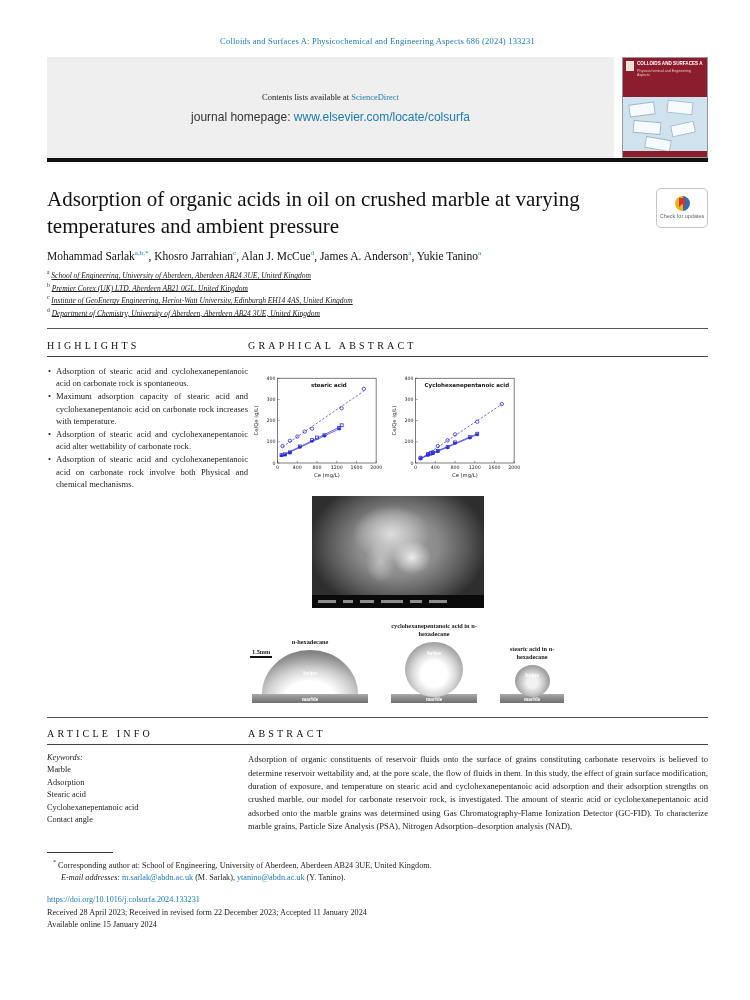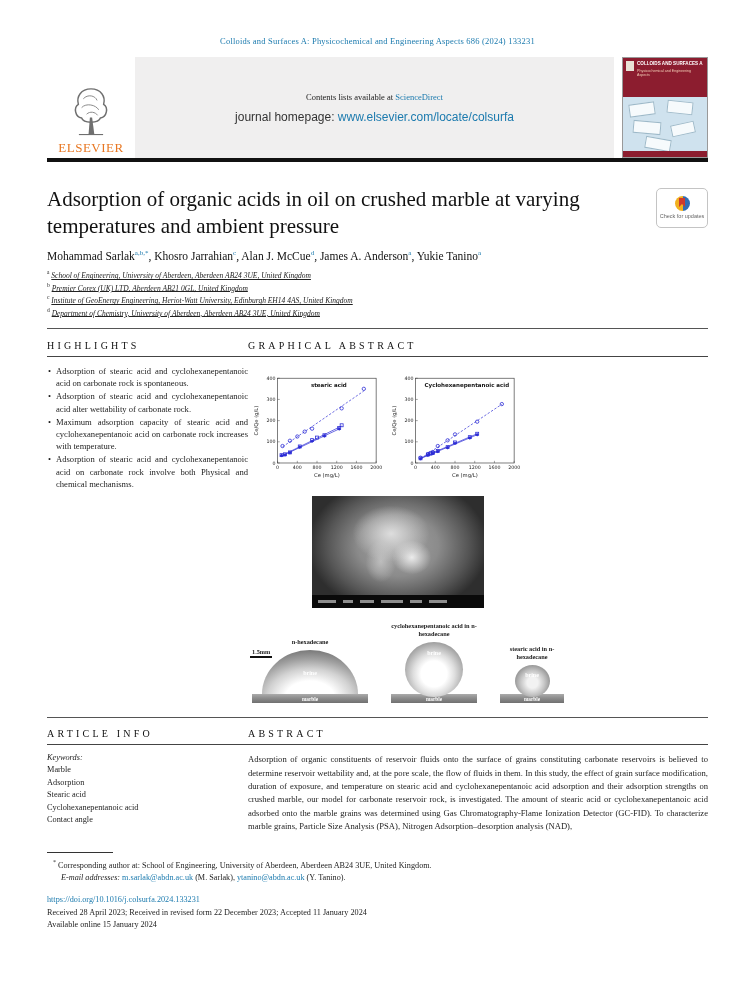--- a/index.html
+++ b/index.html
@@ -109,29 +109,20 @@
   .pub-block { margin-top:10px; font-size:8.2px; line-height:1.55; }
 </style>
 </head>
 <body>
 
 <div class="sheet">
 
   <div class="journal-ref">Colloids and Surfaces A: Physicochemical and Engineering Aspects 686 (2024) 133231</div>
 
   <div class="banner">
-    <div class="logo">
-      <svg viewBox="0 0 40 48">
-        <path d="M20 3 C11 3 6.5 10 8.5 17 C4 20 5.5 28.5 11.5 29.5 C13 34.5 27 34.5 28.5 29.5 C34.5 28.5 36 20 31.5 17 C33.5 10 29 3 20 3 Z" fill="none" stroke="#6f6f6f" stroke-width="1.3"></path>
-        <path d="M13 12 C17 7.5 24 9 25.5 13.5 M11.5 20 C15.5 15.5 24.5 17.5 27 22 M16 26 C19 23 24 24 26 27" fill="none" stroke="#8a8a8a" stroke-width="0.9"></path>
-        <path d="M19 29 L17.8 44 L23 44 L21 29 Z" fill="#6f6f6f"></path>
-        <path d="M9 44.5 H31" stroke="#6f6f6f" stroke-width="1"></path>
-      </svg>
-      <div class="logo-text">ELSEVIER</div>
-    </div>
     <div class="banner-center">
       <div class="contents-line">
         <span>Contents lists available at </span><a href="#">ScienceDirect</a>
       </div>
       <div class="homepage-line">
         <span>journal homepage: </span><a href="#">www.elsevier.com/locate/colsurfa</a>
       </div>
     </div>
     <div class="cover">
       <div class="cover-top">
@@ -174,22 +165,22 @@
   </div>
 
   <hr class="hr-full">
 
   <div class="cols">
     <div class="col-left">
       <div class="sec-head">HIGHLIGHTS</div>
       <hr class="sec-rule">
       <ul class="hl-list">
         <li>Adsorption of stearic acid and cyclohexanepentanoic acid on carbonate rock is spontaneous.</li>
+        <li>Maximum adsorption capacity of stearic acid and cyclohexanepentanoic acid on carbonate rock increases with temperature.</li>
         <li>Adsorption of stearic acid and cyclohexanepentanoic acid alter wettability of carbonate rock.</li>
-        <li>Maximum adsorption capacity of stearic acid and cyclohexanepentanoic acid on carbonate rock increases with temperature.</li>
         <li>Adsorption of stearic acid and cyclohexanepentanoic acid on carbonate rock involve both Physical and chemical mechanisms.</li>
       </ul>
     </div>
     <div class="col-right">
       <div class="sec-head">GRAPHICAL ABSTRACT</div>
       <hr class="sec-rule">
 
       <div class="charts">
         <svg id="chart0" viewBox="0 0 138 128" width="136" height="127">
             <rect x="28" y="13" width="100" height="86" fill="none" stroke="#444" stroke-width="0.7"></rect>

